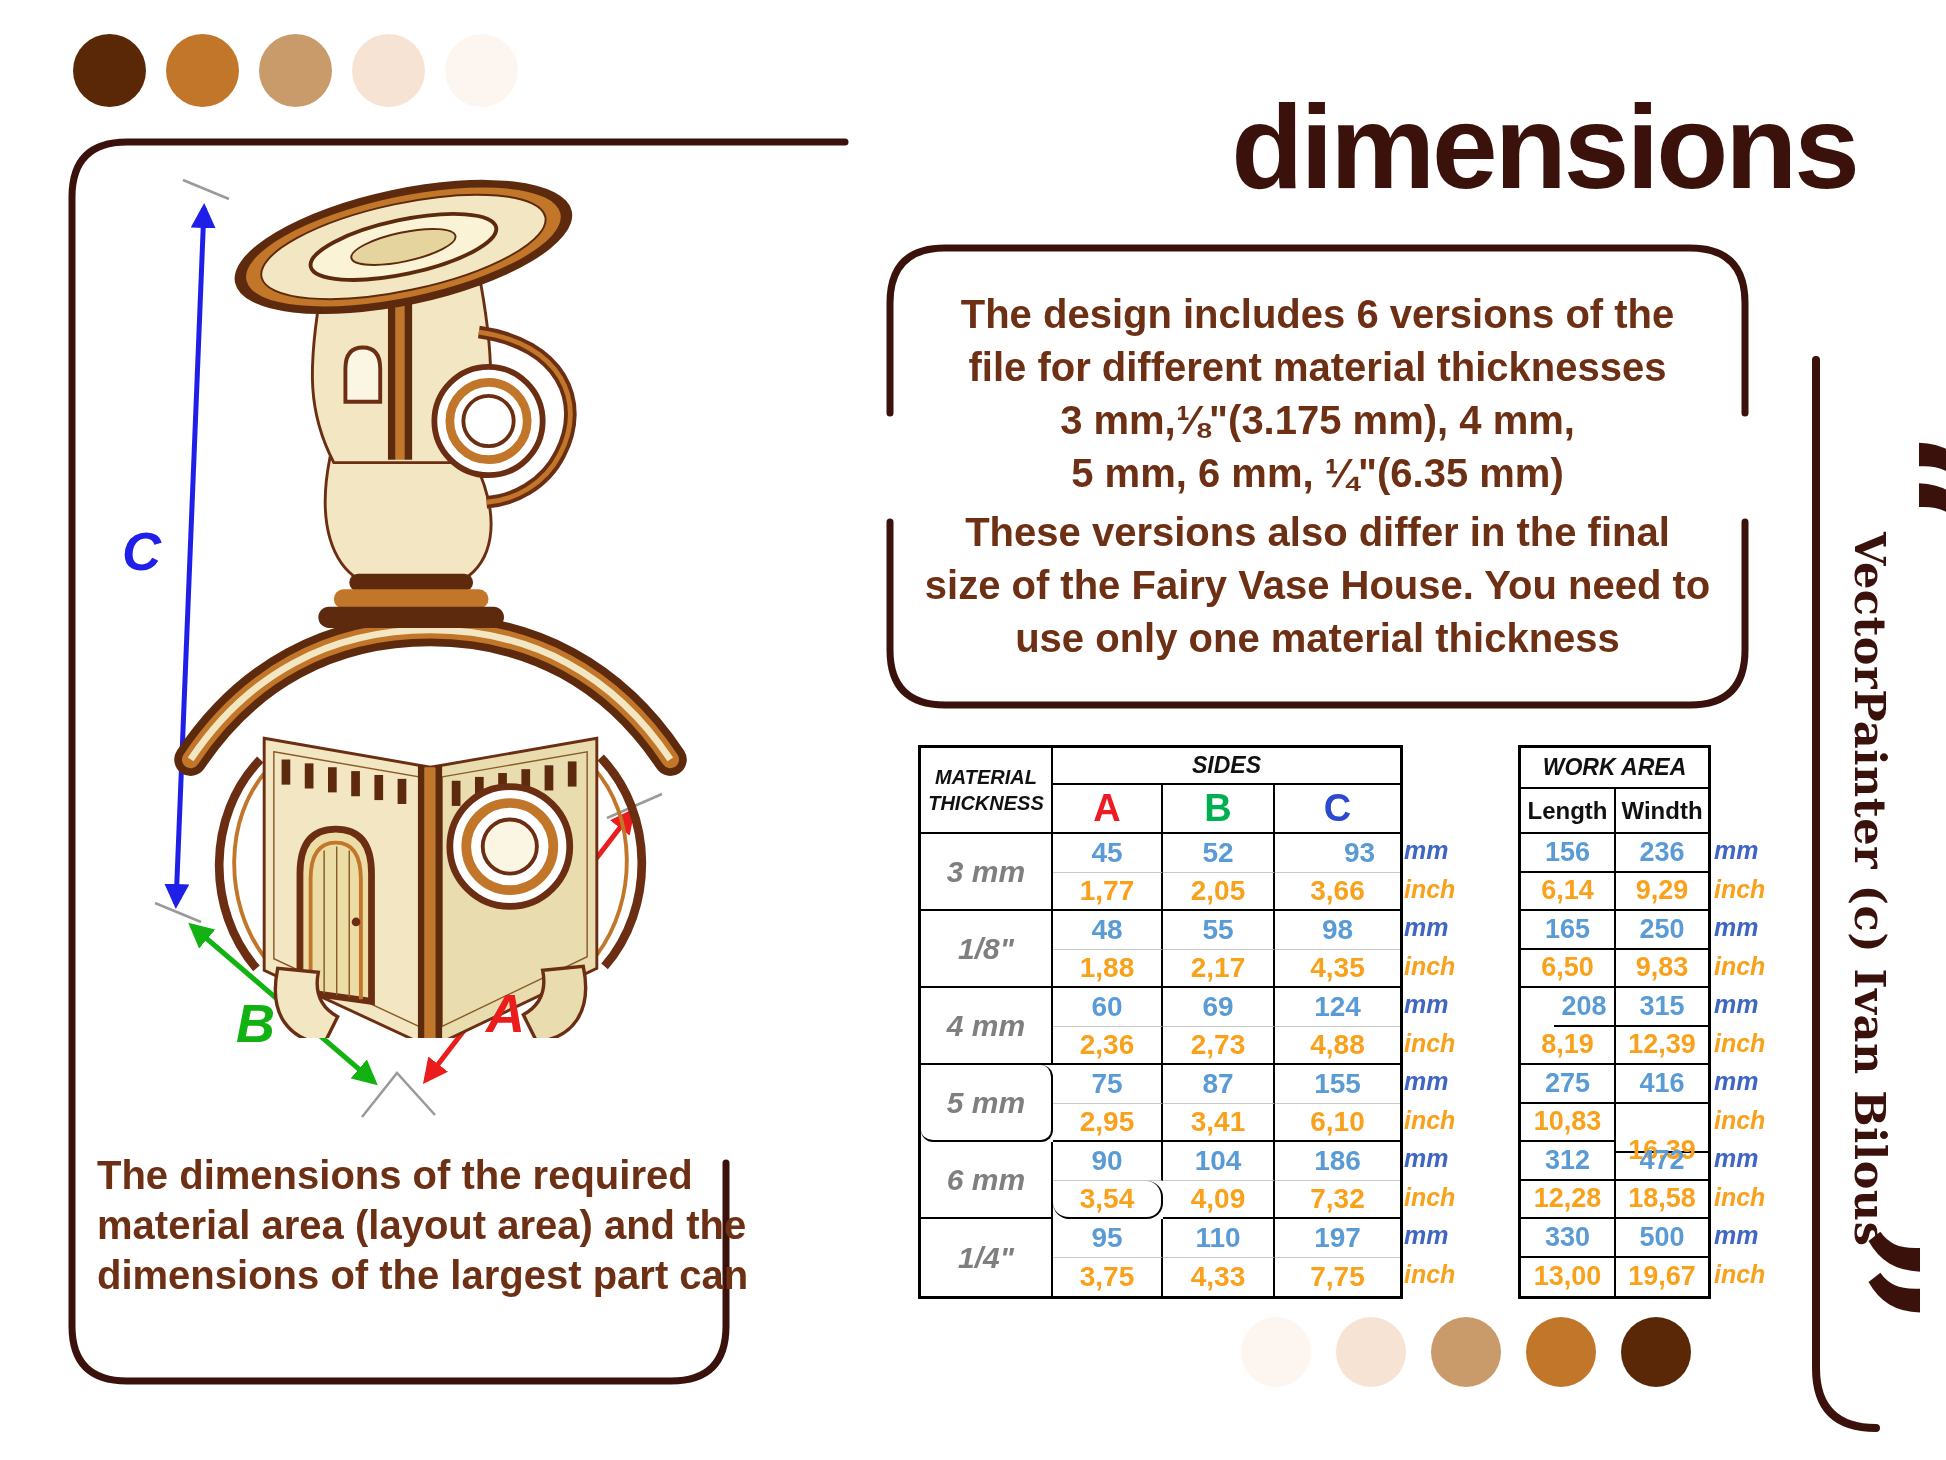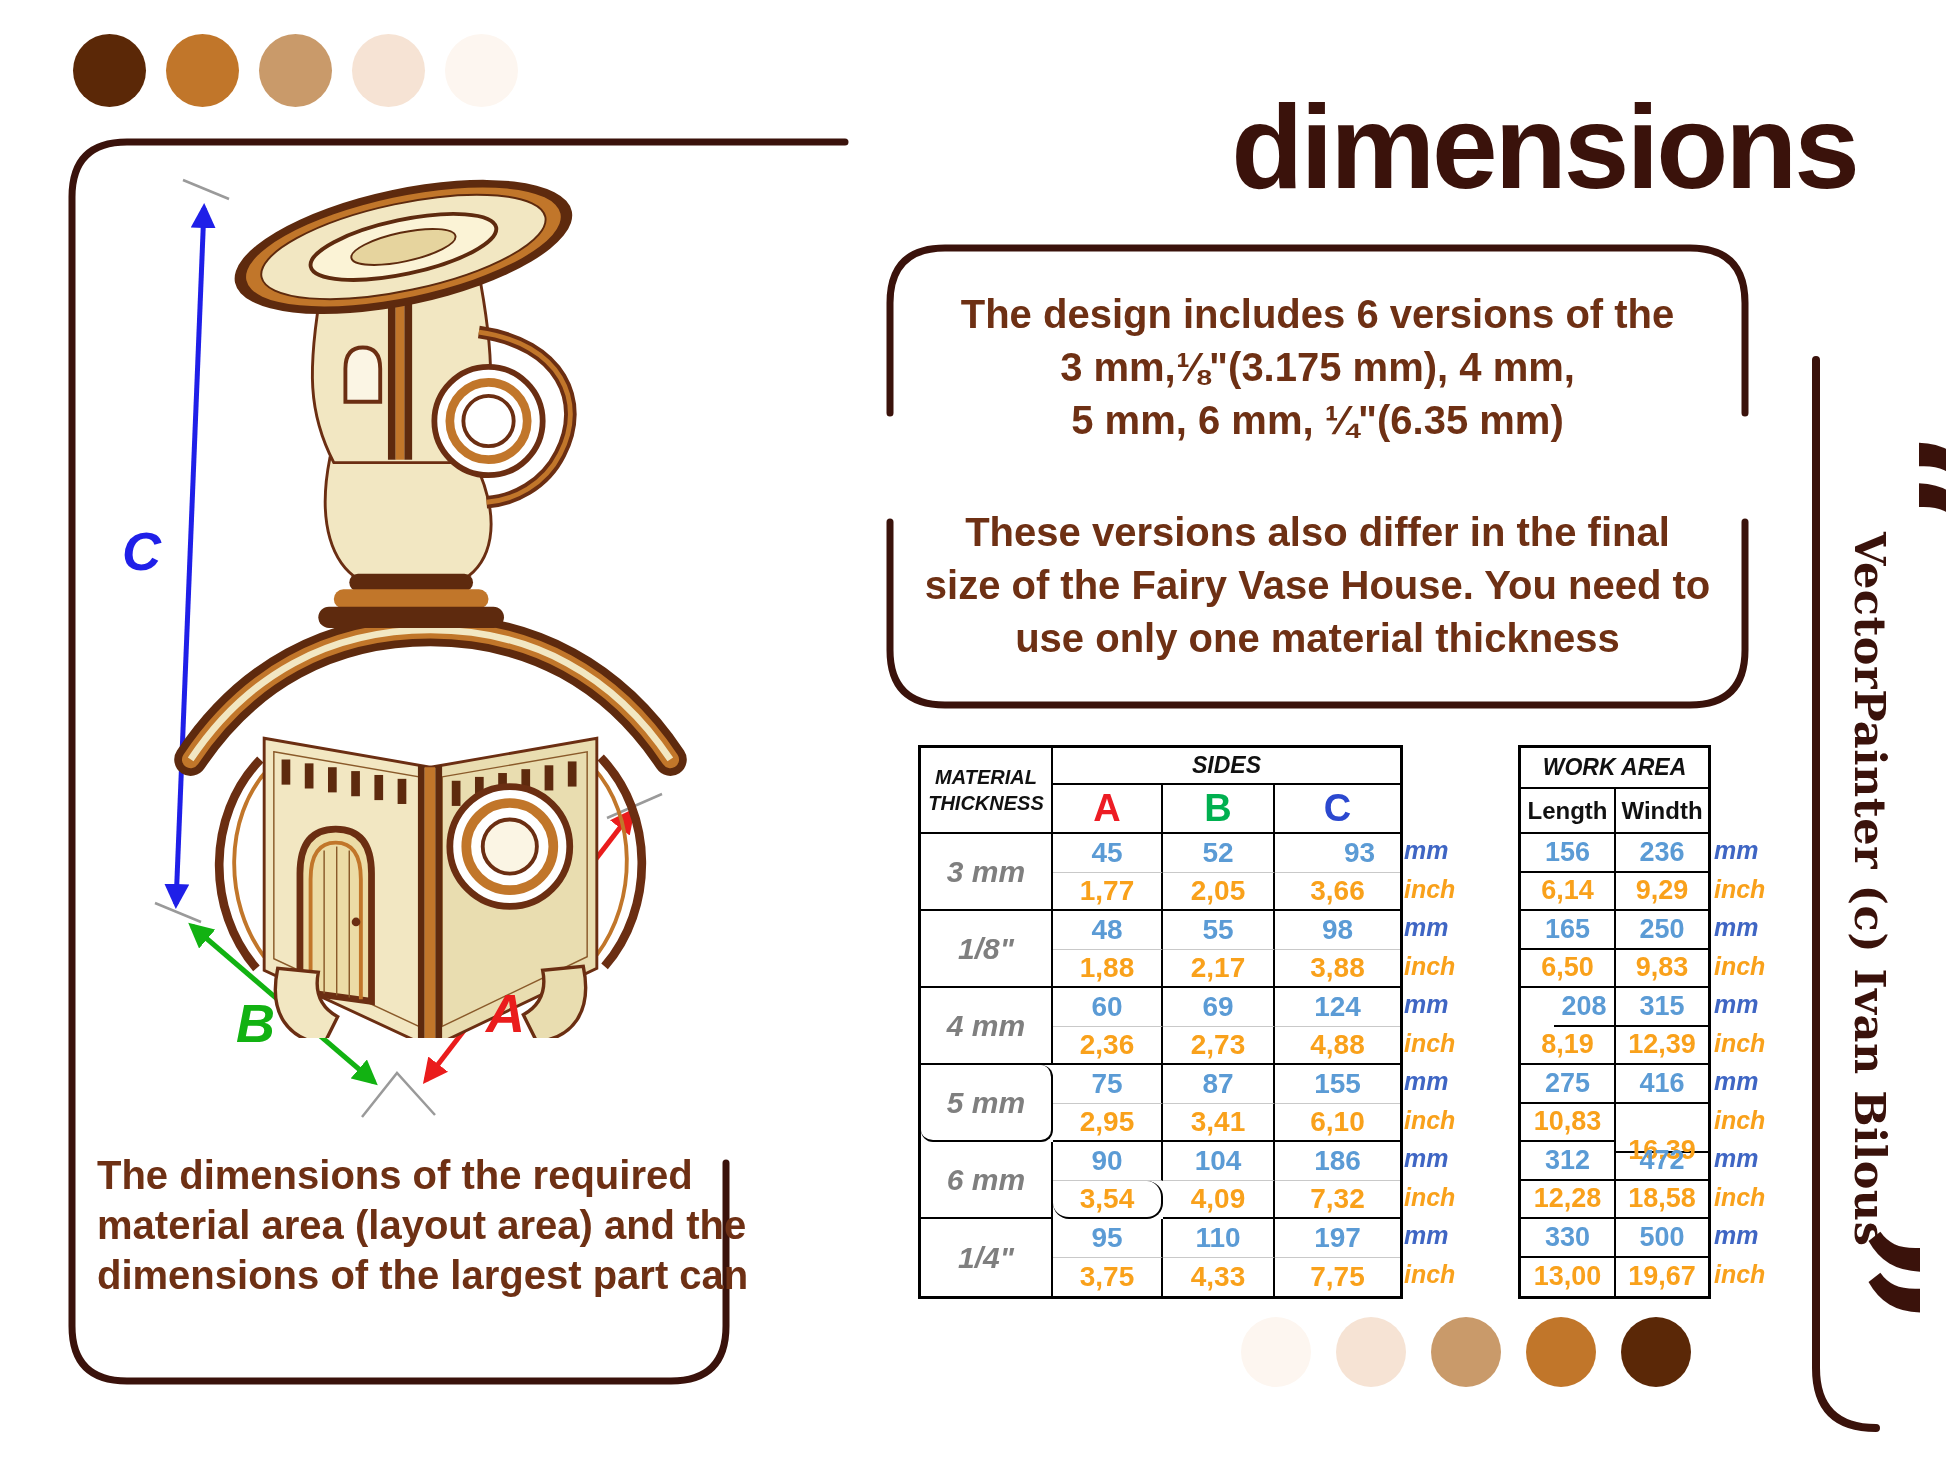--- a/index.html
+++ b/index.html
@@ -181,20 +181,21 @@
       <div class="dot" style="left: 1336px; top: 1317px; width: 70px; height: 70px; background: rgb(246, 227, 212);"></div>
       <div class="dot" style="left: 1431px; top: 1317px; width: 70px; height: 70px; background: rgb(201, 154, 106);"></div>
       <div class="dot" style="left: 1526px; top: 1317px; width: 70px; height: 70px; background: rgb(193, 118, 42);"></div>
       <div class="dot" style="left: 1621px; top: 1317px; width: 70px; height: 70px; background: rgb(91, 40, 7);"></div>
     </div>
 
   <div id="title">dimensions</div>
 
   <div id="info-a">
       <div class="info-line">The design includes 6 versions of the</div>
+      <div class="info-line">file for different material thicknesses</div>
       <div class="info-line">3 mm,⅛"(3.175 mm), 4 mm,</div>
       <div class="info-line">5 mm, 6 mm, ¼"(6.35 mm)</div>
     </div>
   <div id="info-b">
       <div class="info-line">These versions also differ in the final</div>
       <div class="info-line">size of the Fairy Vase House. You need to</div>
       <div class="info-line">use only one material thickness</div>
     </div>
 
   <div id="label-c" class="dimlabel">C</div>
@@ -216,21 +217,21 @@
       <div class="c vmm nr" style="grid-area: 3 / 4 / 4 / 5; padding-left: 44px;">93</div>
       <div class="c vin" style="grid-area: 4 / 2 / 5 / 3;">1,77</div>
       <div class="c vin" style="grid-area: 4 / 3 / 5 / 4;">2,05</div>
       <div class="c vin nr" style="grid-area: 4 / 4 / 5 / 5;">3,66</div>
       <div class="c th" style="grid-area: 5 / 1 / 7 / 2;">1/8"</div>
       <div class="c vmm" style="grid-area: 5 / 2 / 6 / 3;">48</div>
       <div class="c vmm" style="grid-area: 5 / 3 / 6 / 4;">55</div>
       <div class="c vmm nr" style="grid-area: 5 / 4 / 6 / 5;">98</div>
       <div class="c vin" style="grid-area: 6 / 2 / 7 / 3;">1,88</div>
       <div class="c vin" style="grid-area: 6 / 3 / 7 / 4;">2,17</div>
-      <div class="c vin nr" style="grid-area: 6 / 4 / 7 / 5;">3,88</div>
+      <div class="c vin nr" style="grid-area: 6 / 4 / 7 / 5;">4,35</div>
       <div class="c th" style="grid-area: 7 / 1 / 9 / 2;">4 mm</div>
       <div class="c vmm" style="grid-area: 7 / 2 / 8 / 3;">60</div>
       <div class="c vmm" style="grid-area: 7 / 3 / 8 / 4;">69</div>
       <div class="c vmm nr" style="grid-area: 7 / 4 / 8 / 5;">124</div>
       <div class="c vin" style="grid-area: 8 / 2 / 9 / 3;">2,36</div>
       <div class="c vin" style="grid-area: 8 / 3 / 9 / 4;">2,73</div>
       <div class="c vin nr" style="grid-area: 8 / 4 / 9 / 5;">4,88</div>
       <div class="c th" style="grid-area: 9 / 1 / 11 / 2; border-radius: 12px;">5 mm</div>
       <div class="c vmm" style="grid-area: 9 / 2 / 10 / 3;">75</div>
       <div class="c vmm" style="grid-area: 9 / 3 / 10 / 4;">87</div>

